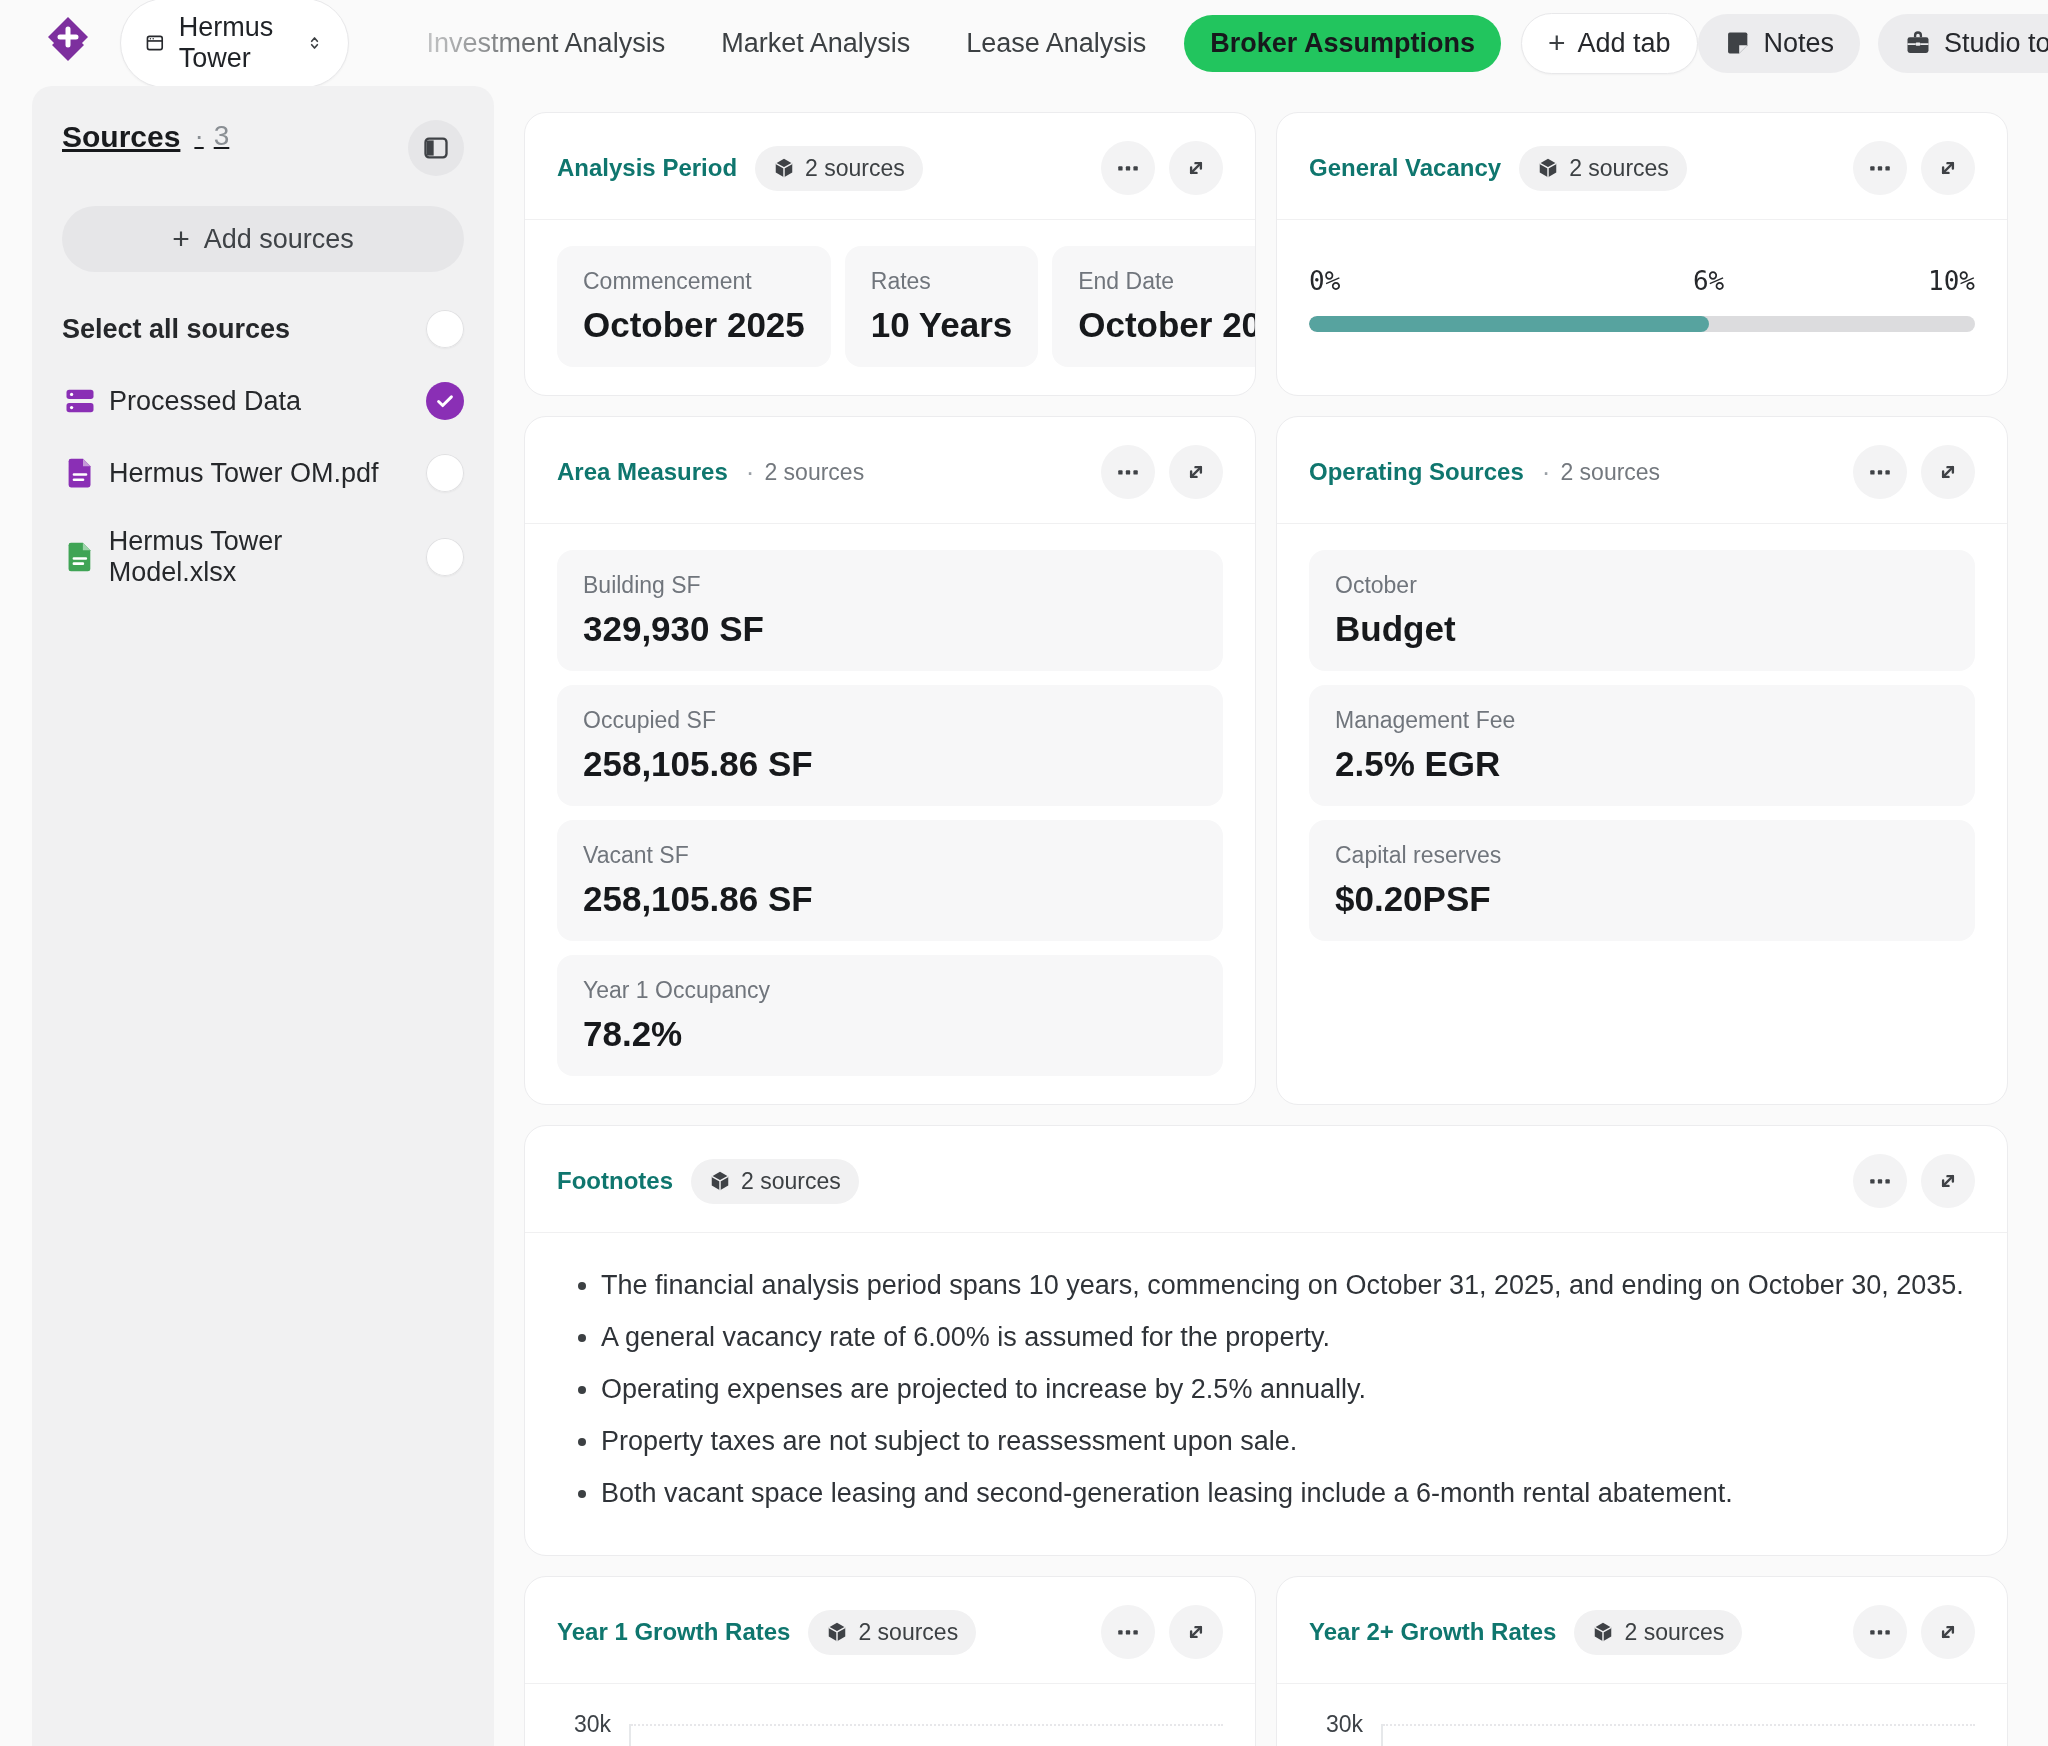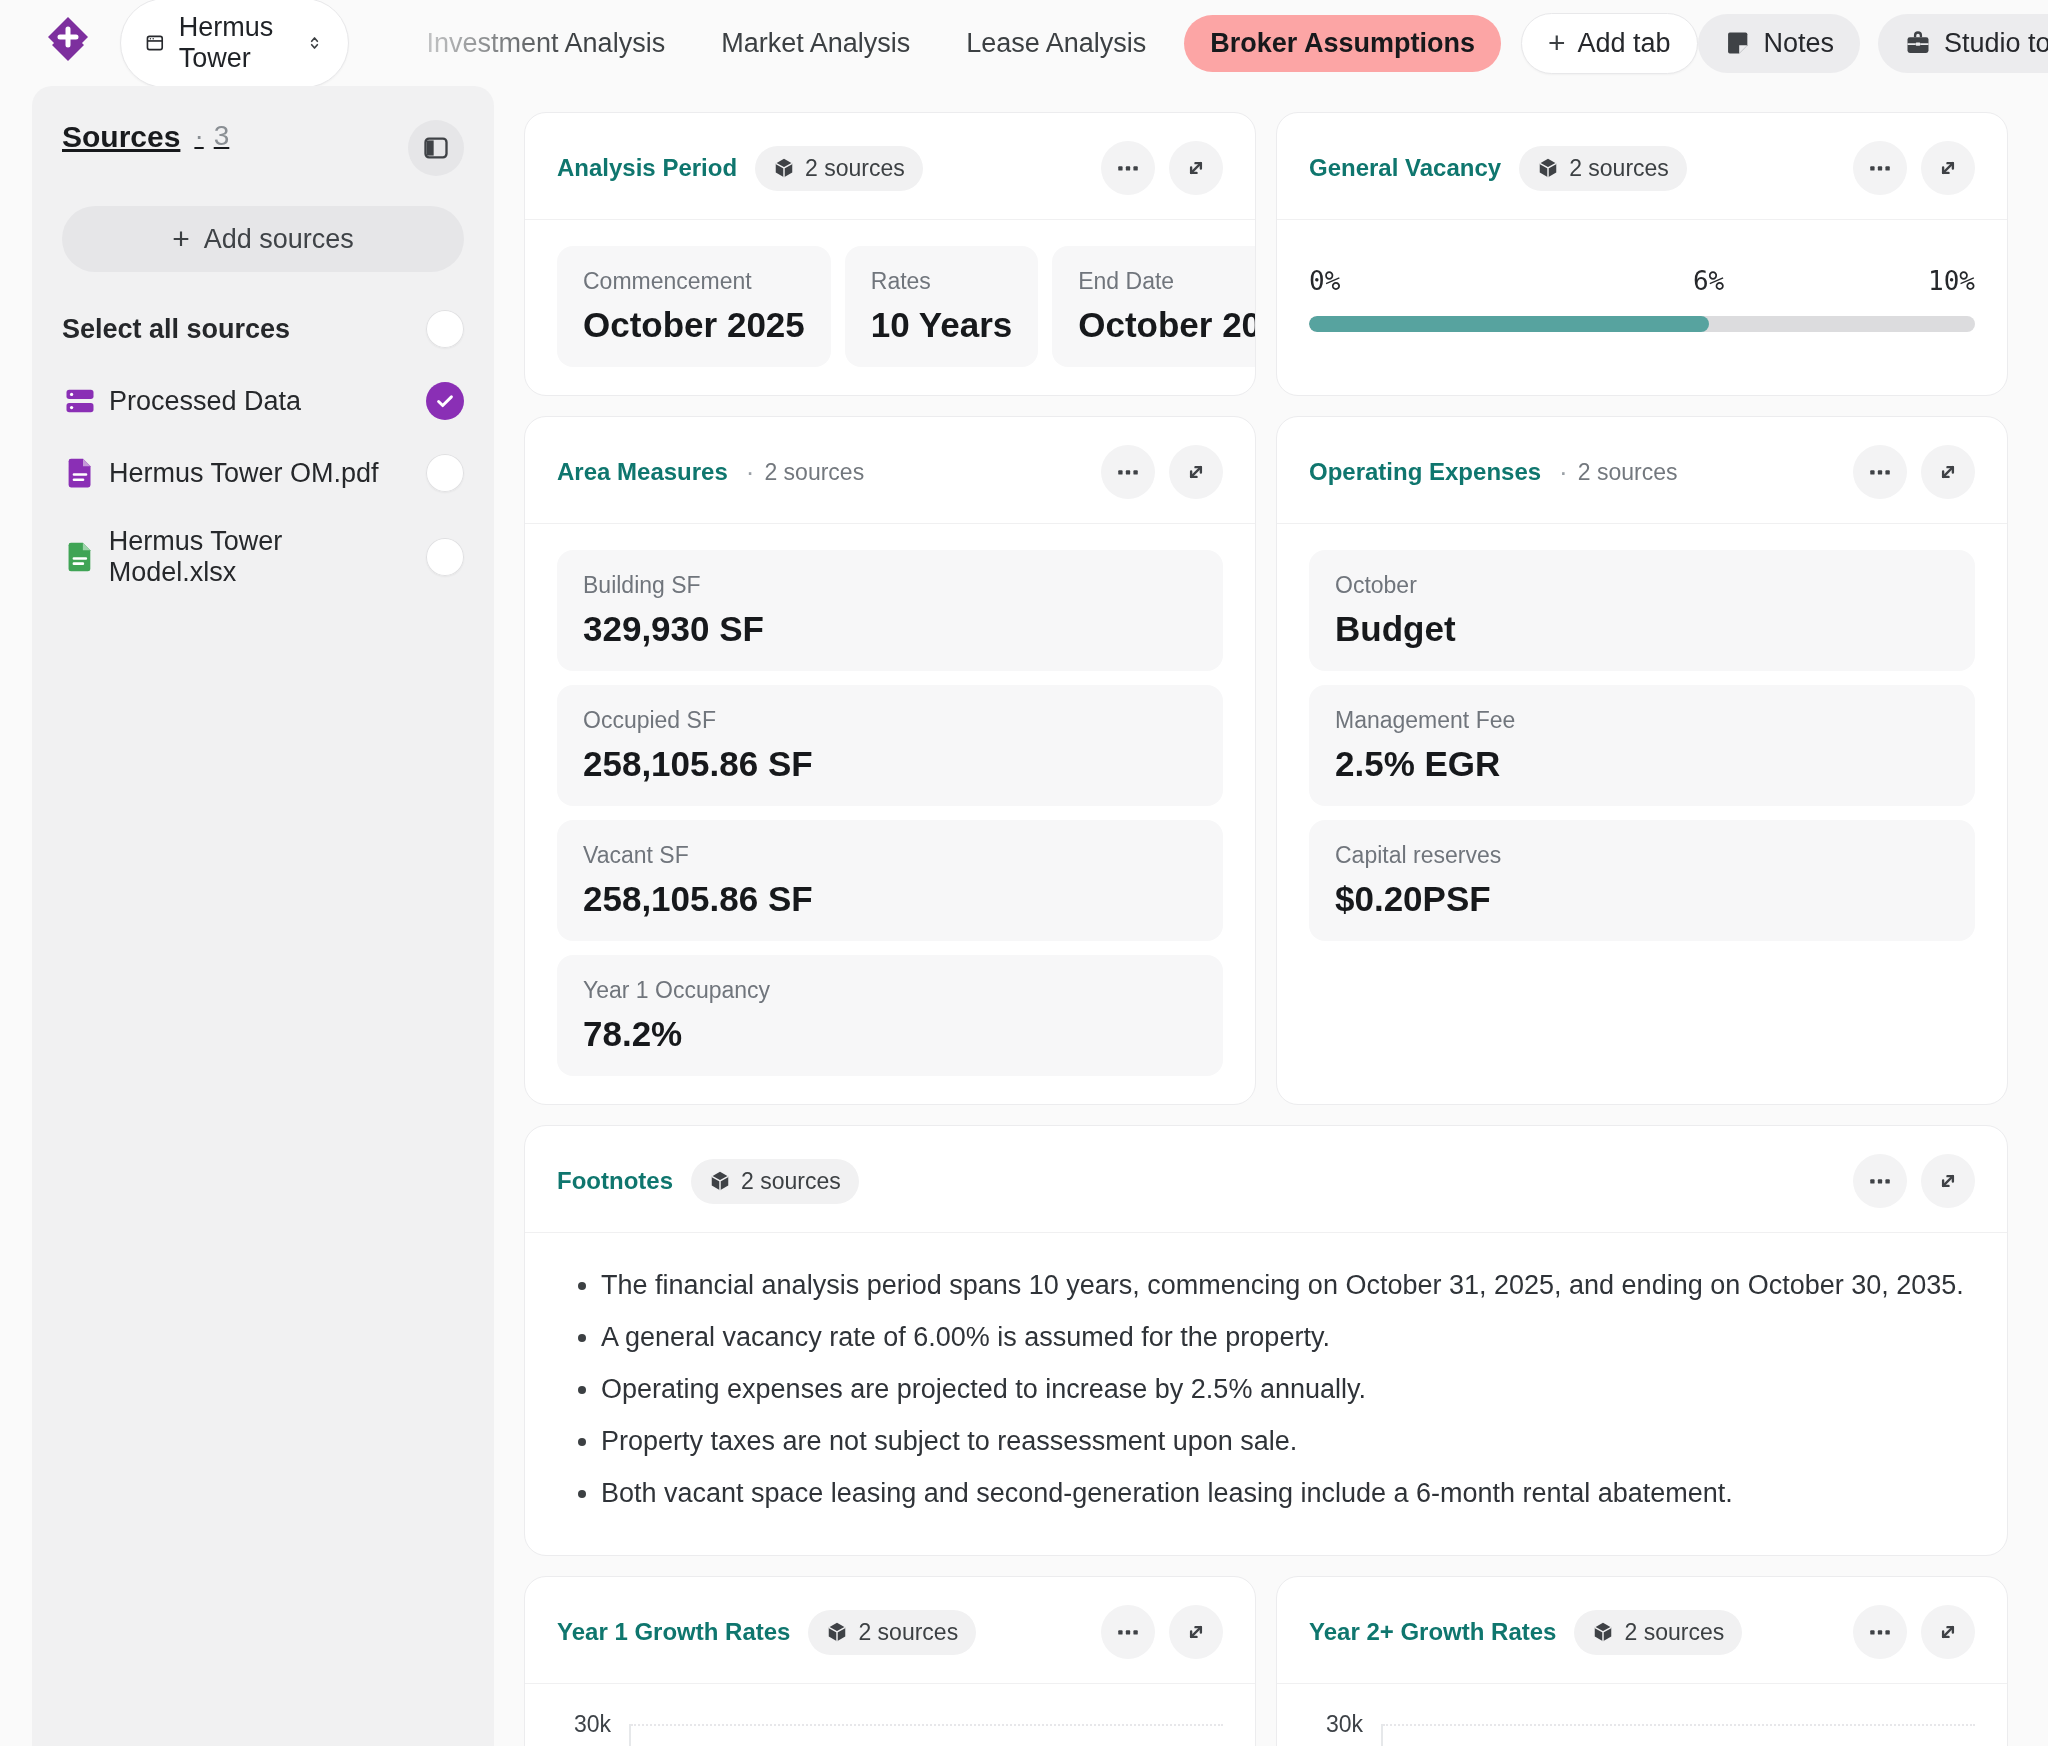--- a/index.html
+++ b/index.html
@@ -17,21 +17,21 @@
     padding:13px 24px; box-shadow:0 1px 2px rgba(0,0,0,.04); cursor:pointer;
   }
   .ws-pill span { font-size:27px; color:#1f2226; font-weight:500; }
   .tb-divider { width:2px; height:34px; background:#e4e4e6; margin:0 30px; }
   .tabs { display:flex; align-items:center; gap:20px; }
   .tab { font-size:27px; color:#3c4043; padding:13px 18px; border-radius:999px; cursor:pointer; white-space:nowrap; }
   .tab.faded {
     background:linear-gradient(90deg, rgba(60,64,67,.2), #3c4043 60%);
     -webkit-background-clip:text; background-clip:text; color:transparent;
   }
-  .tab.active { background:#fca5a5; font-weight:600; color:#17191c; padding:13px 26px; }
+  .tab.active { background:#22c55e; font-weight:600; color:#17191c; padding:13px 26px; }
   .pill-btn {
     display:flex; align-items:center; gap:12px; border-radius:999px;
     font-size:27px; color:#26282c; padding:14px 26px; cursor:pointer; white-space:nowrap;
   }
   .pill-btn.outline { background:#fff; border:1px solid #e8e8ea; box-shadow:0 1px 2px rgba(0,0,0,.04); }
   .pill-btn.gray { background:#ececee; }
   .tb-right { margin-left:auto; display:flex; align-items:center; gap:18px; }
   .plus-glyph { font-size:30px; color:#3c4043; line-height:1; }
   
   .sidebar {
@@ -357,21 +357,21 @@
         </div>
         <div class="tile">
           <div class="tile-label">Year 1 Occupancy</div>
           <div class="tile-value">78.2%</div>
         </div>
       </div>
     </section>
 
     <section class="card">
       <div class="card-head">
-        <span class="card-title">Operating Expenses</span>
+        <span class="card-title">Operating Sources</span>
         <span class="dotsrc">
             <span>2 sources</span>
           </span>
         <span class="head-actions">
           <button class="icon-btn">
               <svg width="26" height="26" viewBox="0 0 24 24" fill="#3f4246">
                 <rect x="3" y="10.4" width="4" height="4" rx="0.8"></rect>
                 <rect x="10" y="10.4" width="4" height="4" rx="0.8"></rect>
                 <rect x="17" y="10.4" width="4" height="4" rx="0.8"></rect>
               </svg>

